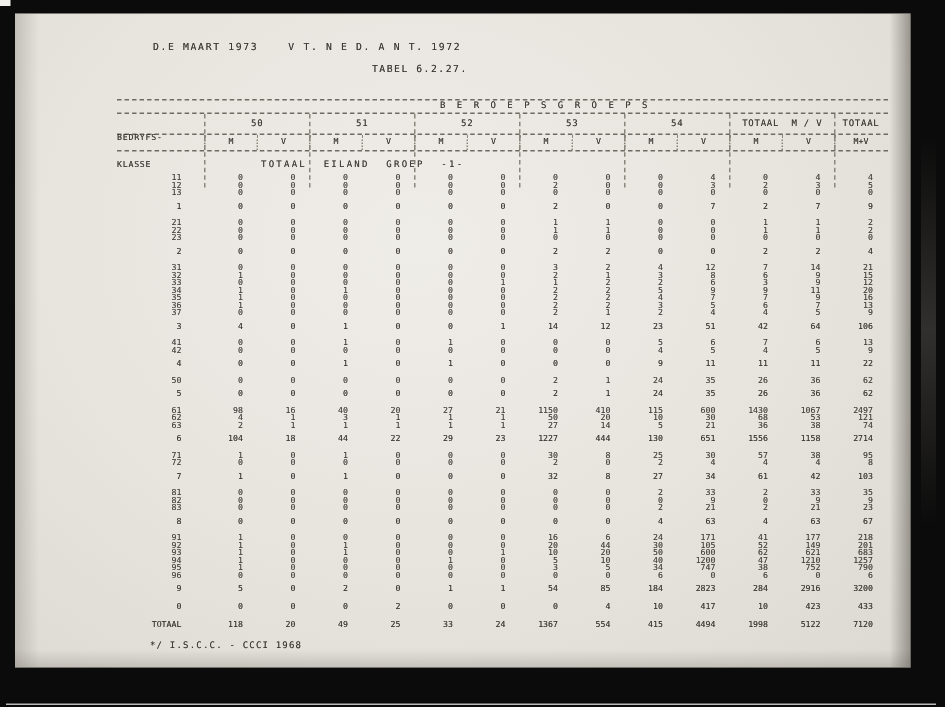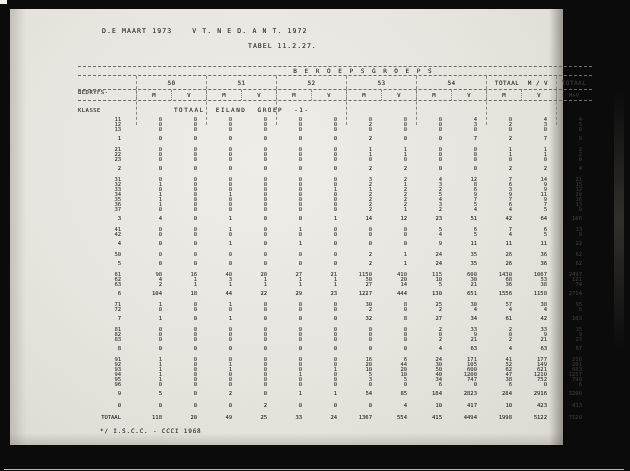--- a/index.html
+++ b/index.html
@@ -5,21 +5,21 @@
   html,body{margin:0;padding:0;}
   body{
     width:630px;height:471px;position:relative;overflow:hidden;
     background:#0b0b0b;
     font-family:"DejaVu Sans Mono", monospace;
   }
   .speck{position:absolute;left:0;top:0;width:7px;height:4px;background:#f2f1ee;}
   .bottom-hairline{position:absolute;left:4px;bottom:1px;width:620px;height:1px;background:#d8d8d4;opacity:.85;}
   .right-shade{position:absolute;right:6px;top:90px;width:10px;height:260px;background:linear-gradient(180deg,rgba(90,88,82,.0),rgba(120,116,108,.35),rgba(90,88,82,.0));}
   .page{
-    position:absolute;left:10px;top:9px;width:553px;height:436px;
+    position:absolute;left:10px;top:9px;width:597px;height:436px;
     background:
       linear-gradient(90deg, rgba(110,105,95,.28), rgba(0,0,0,0) 16px),
       linear-gradient(270deg, rgba(80,76,68,.5), rgba(0,0,0,0) 14px),
       linear-gradient(0deg, rgba(110,105,95,.25), rgba(0,0,0,0) 12px),
       radial-gradient(ellipse at 45% 35%, #efede8 0%, #e7e4de 55%, #dcd9d2 100%);
     color:#3b3833;
   }
   .ink{color:#3b3833;text-shadow:0 0 .35px rgba(59,56,51,.6);}
   .date-line{position:absolute;left:92px;top:18px;font-size:6.5px;letter-spacing:1.1px;white-space:pre;}
   .tabel-line{position:absolute;left:238px;top:33px;font-size:6.5px;letter-spacing:1px;}
@@ -44,21 +44,21 @@
 </style>
 </head>
 <body>
 
 <div class="speck"></div>
 <div class="right-shade"></div>
 <div class="bottom-hairline"></div>
 
 <div class="page ink">
   <div class="date-line">D.E MAART 1973    V T. N E D. A N T. 1972</div>
-  <div class="tabel-line">TABEL 11.2.27.</div>
+  <div class="tabel-line">TABEL 6.2.27.</div>
 
   <div class="table">
     <div class="hrow-span">
       <div class="gcell klasse"></div>
       <div class="span-cell">B E R O E P S G R O E P S</div>
     </div>
     <div class="hrow-groups">
       <div class="gcell klasse">
         <div>BEDRYFS-</div>
         <div>KLASSE</div>

